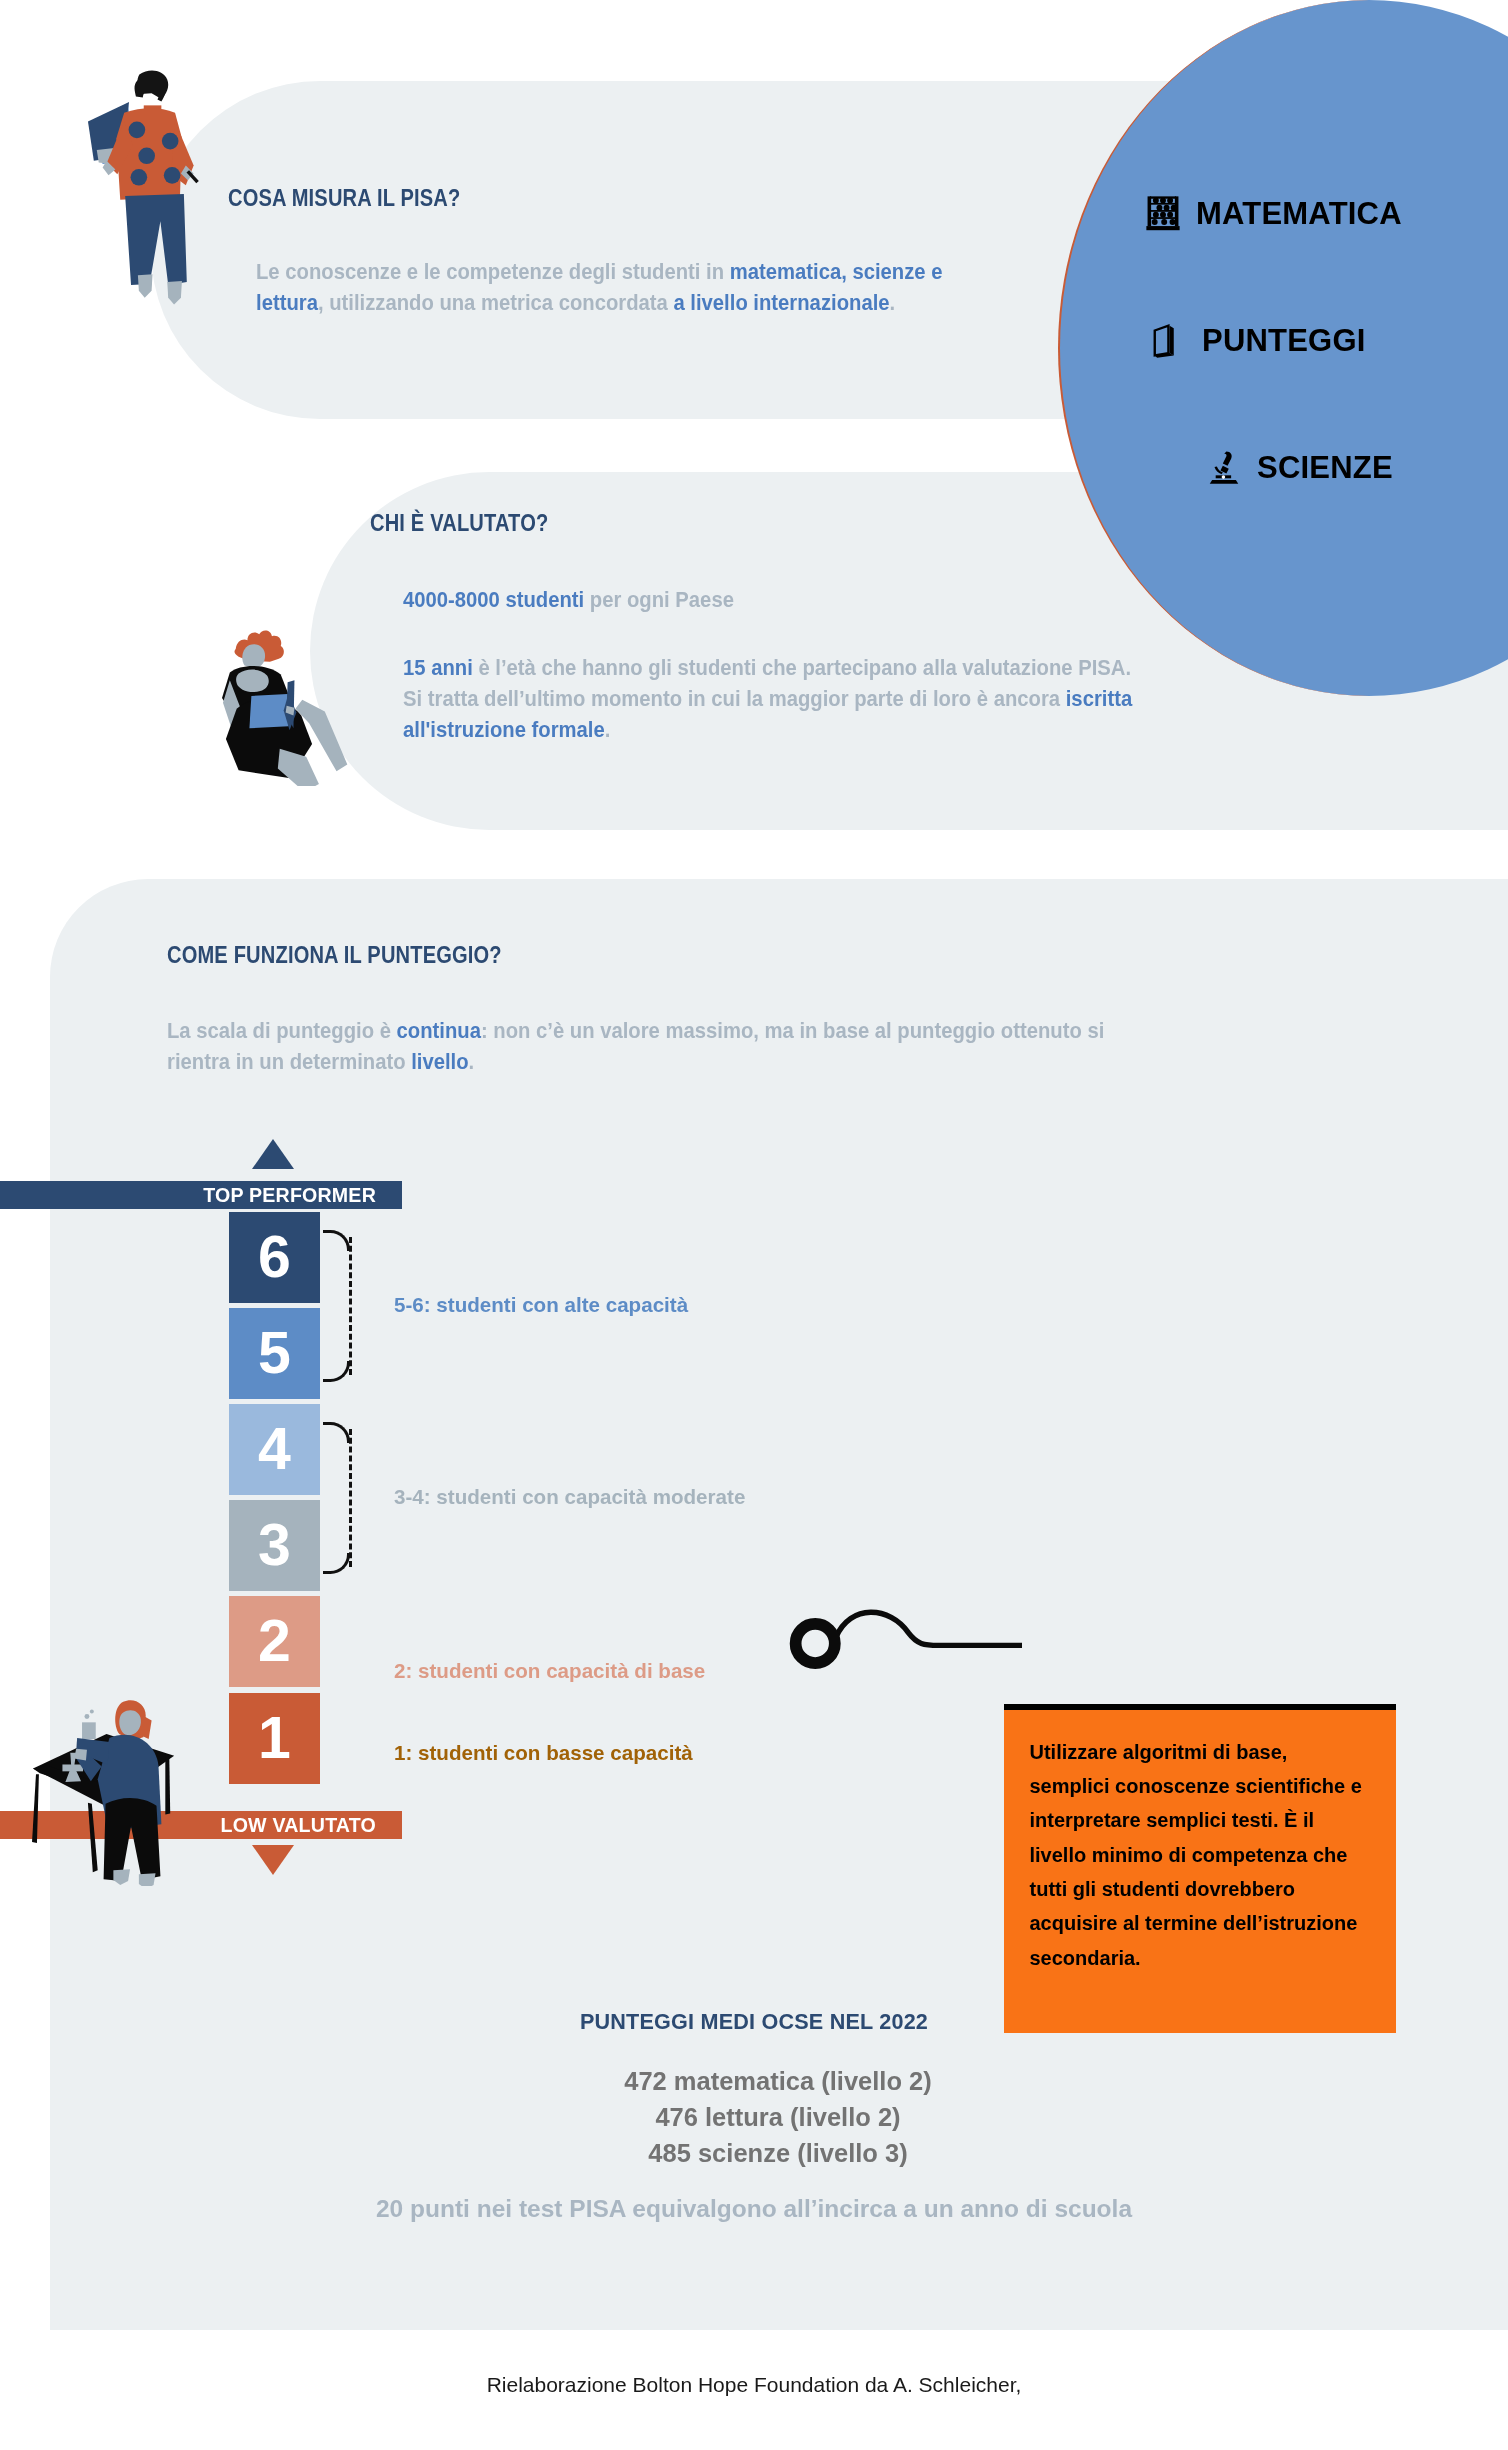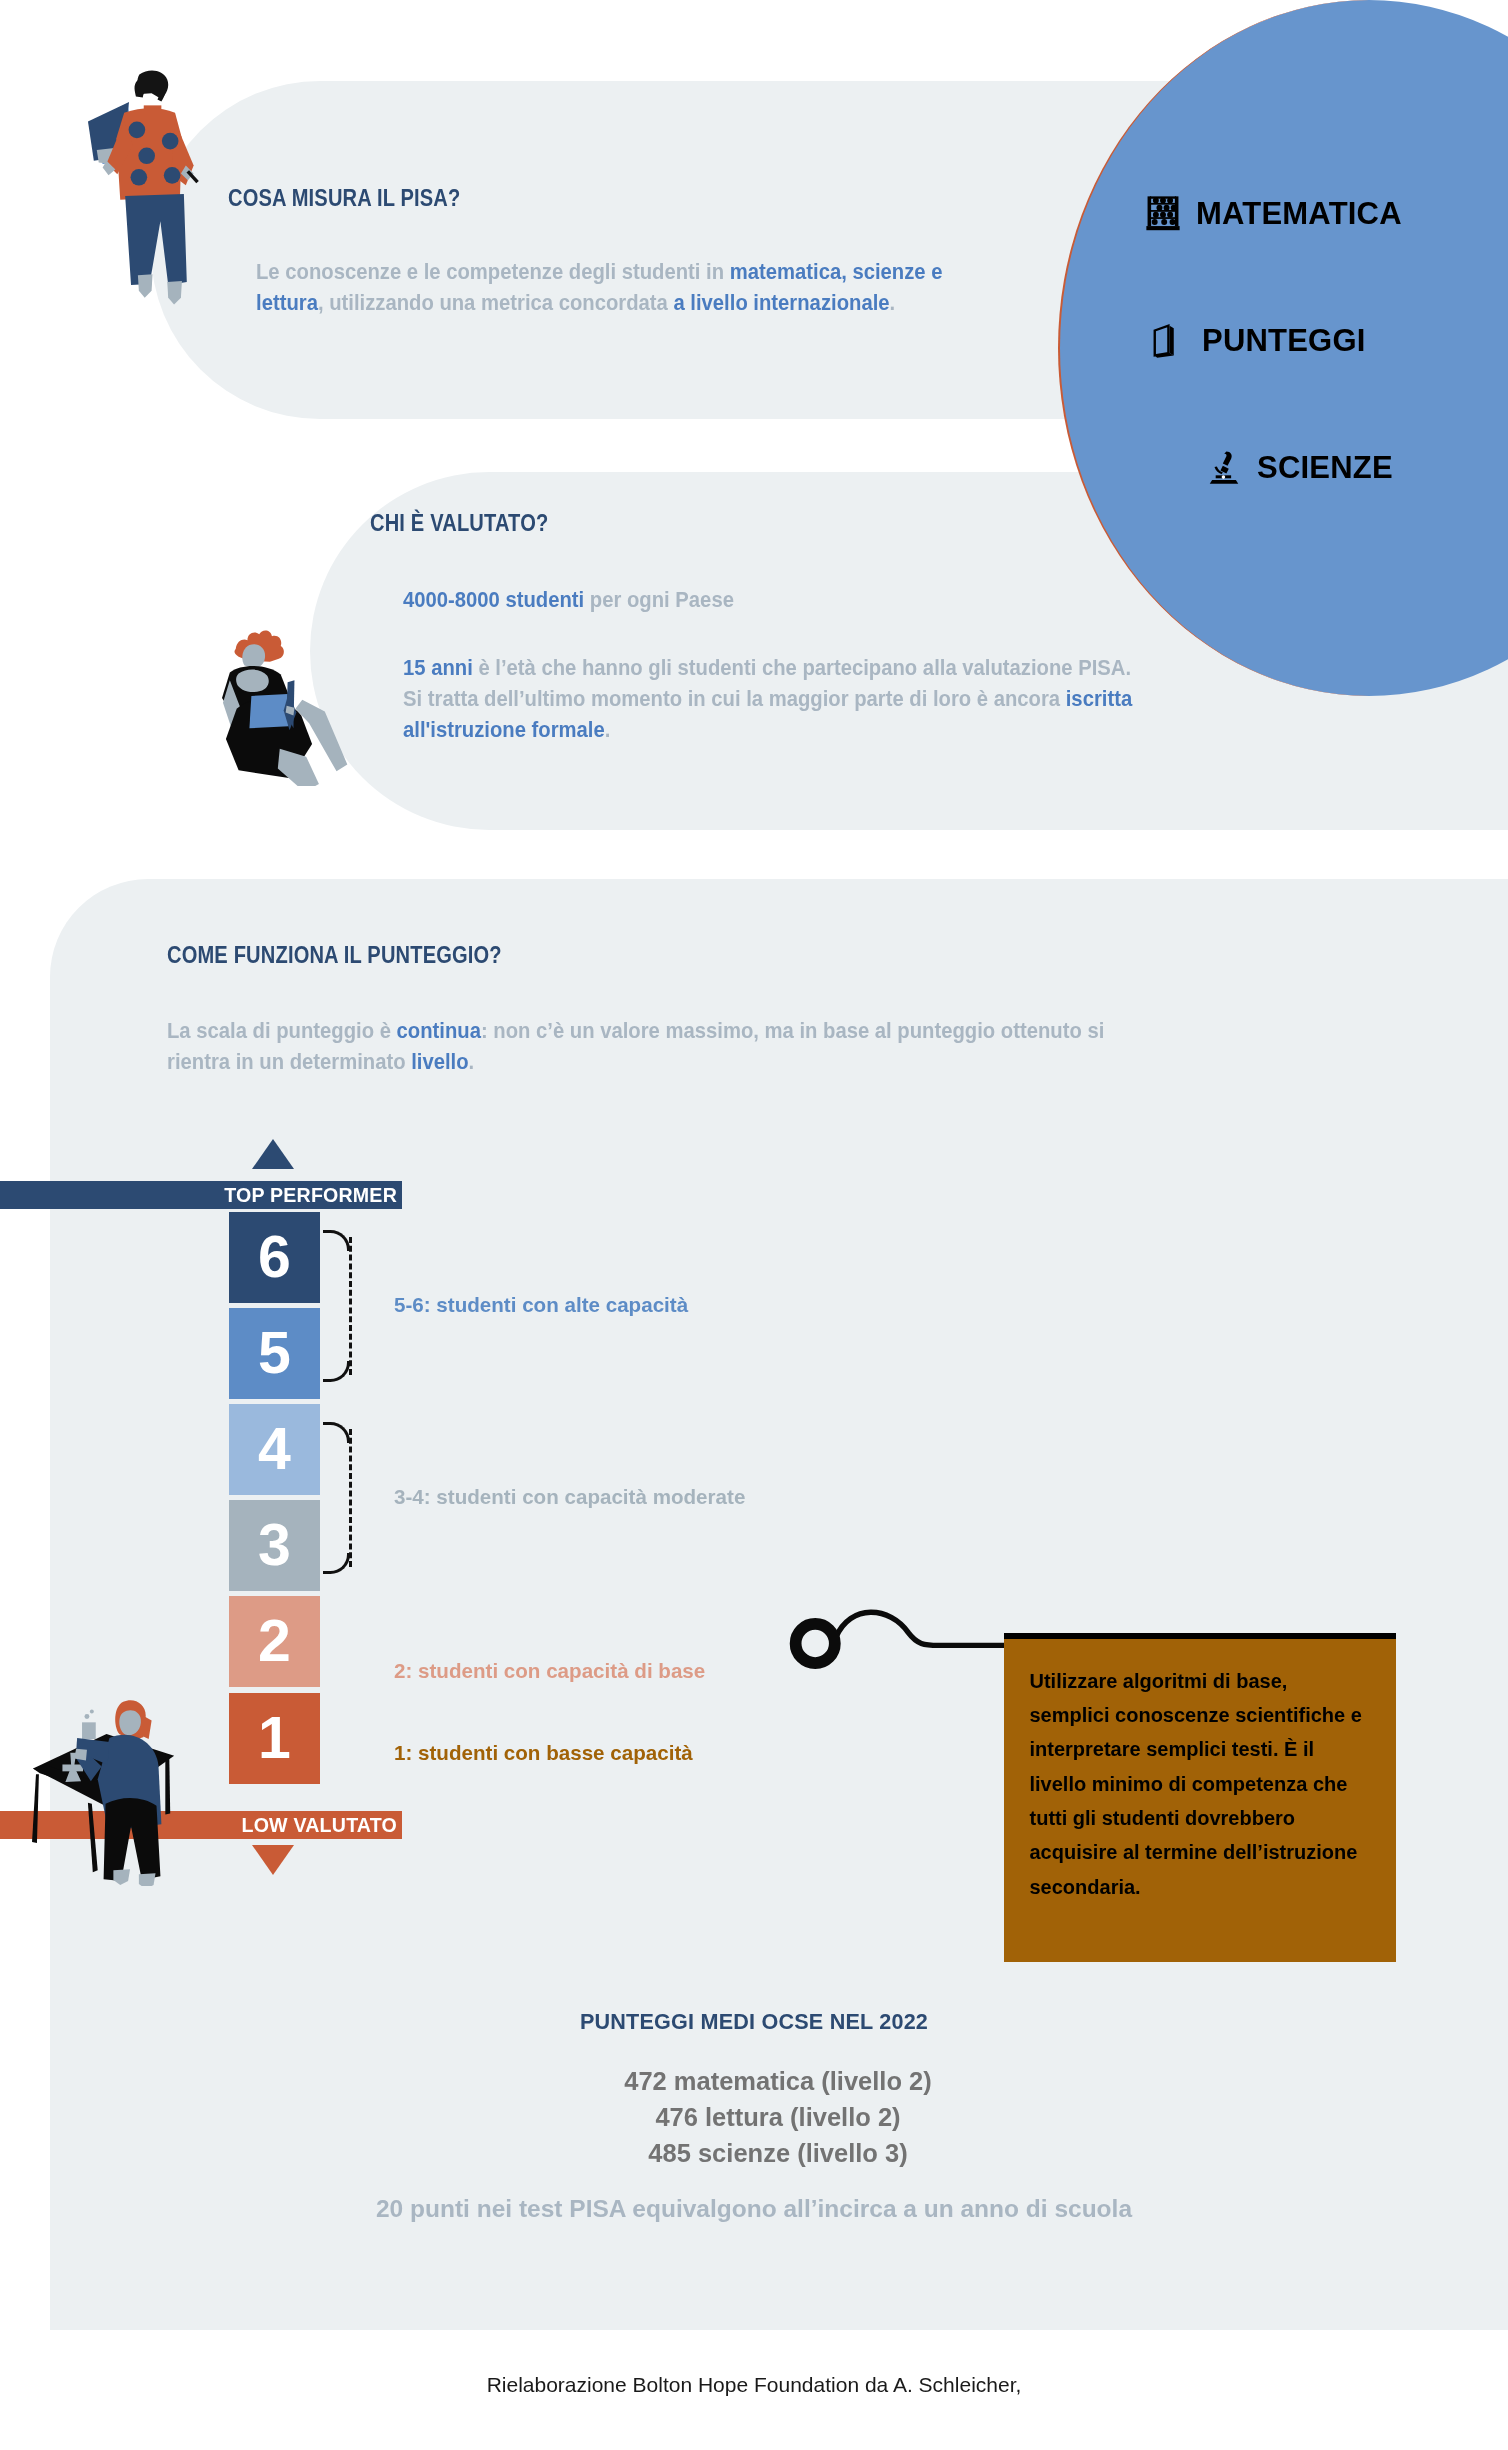--- a/index.html
+++ b/index.html
@@ -61,21 +61,21 @@
   #t-2b{ left: 403px;  top: 652px; width: 833px; }
 
   #h-3 { left: 167px;  top: 941px; }
   #t-3 { left: 167px;  top: 1015px; width: 1078px; }
 
   
   #top-bar, #low-bar {
     position: absolute; left: 0; width: 402px; height: 28px;
     display: flex; align-items: center; justify-content: flex-end;
     color: #fff; font-weight: 800; font-size: 19.6px; letter-spacing: 0.2px;
-    padding-right: 5px;
+    padding-right: 26px;
   }
   #top-bar { top: 1181px; background: #2c4a72; }
   #low-bar { top: 1811px; background: #c95b36; }
 
   .tri { position: absolute; width: 0; height: 0; }
   #tri-up   { left: 252px; top: 1139px;
               border-left: 21.6px solid transparent; border-right: 21.6px solid transparent;
               border-bottom: 30px solid #2c4a72; }
   #tri-down { left: 252px; top: 1845px;
               border-left: 21.6px solid transparent; border-right: 21.6px solid transparent;
@@ -99,22 +99,22 @@
   }
   .bracket .arm {
     position: absolute; left: 0; width: 27.4px; height: 20.6px;
     border-right: 3.4px solid #111;
   }
   .bracket .arm.top   { top: 0;    border-top: 3.4px solid #111;    border-top-right-radius: 19.6px; }
   .bracket .arm.bot   { bottom: 0; border-bottom: 3.4px solid #111; border-bottom-right-radius: 19.6px; }
 
   
   #callout {
-    position: absolute; left: 1004px; top: 1633px; width: 392px; height: 329px;
-    background: #a16207; border-top: 6.9px solid #000;
+    position: absolute; left: 1004px; top: 1704px; width: 392px; height: 329px;
+    background: #f97316; border-top: 6.9px solid #000;
   }
   #callout p {
     padding: 24.5px 25.5px 0 25.5px;
     font-weight: 800; font-size: 20px; line-height: 1.72; color: #000;
   }
   #callout-curve { position: absolute; left: 777px; top: 1607px; width: 245px; height: 64px; }
 
   
   #stats-title {
     position: absolute; left: 0; top: 2009px; width: 1508px; text-align: center;

